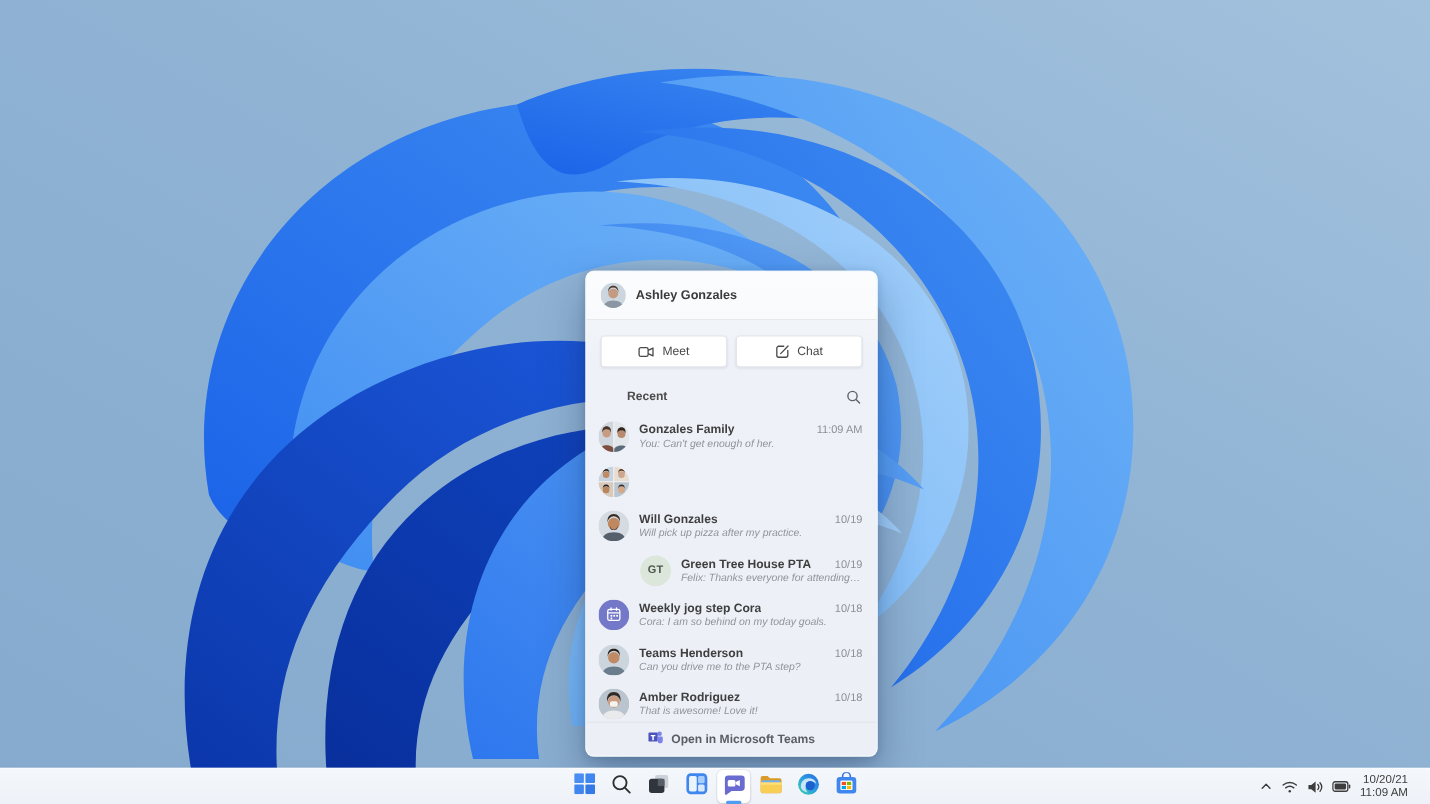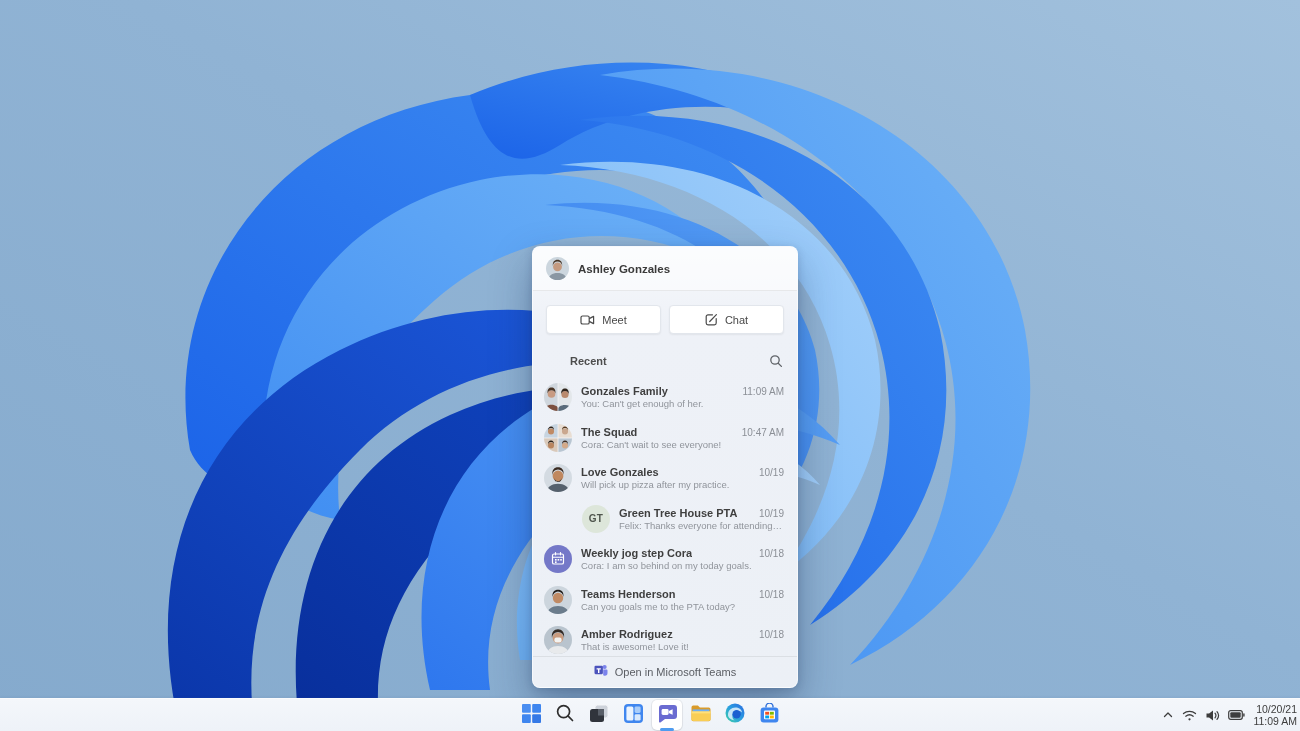--- a/index.html
+++ b/index.html
@@ -34,40 +34,40 @@
   .chat-list{margin-top:9px;flex:1;overflow:hidden;}
   .chat-item{height:40.5px;display:flex;align-items:center;gap:9px;padding:0 13px 0 11px;cursor:pointer;}
   .av{width:28px;height:28px;border-radius:50%;overflow:hidden;flex:0 0 28px;}
   .av svg{display:block;width:28px;height:28px;}
   .av.initials{background:#dde6da;display:flex;align-items:center;justify-content:center;
     font-size:10px;font-weight:700;color:#4f554d;letter-spacing:.2px;margin-left:38px;}
   .ci-text{flex:1;min-width:0;display:flex;flex-direction:column;gap:1px;}
   .ci-top{display:flex;align-items:baseline;justify-content:space-between;gap:6px;}
   .ci-name{font-size:11px;font-weight:700;color:#3f3f3f;white-space:nowrap;overflow:hidden;text-overflow:ellipsis;}
   .ci-time{font-size:10px;color:#8b8f96;flex:0 0 auto;text-align:center;}
-  .ci-preview{font-size:9.5px;color:#90949b;white-space:nowrap;overflow:hidden;text-overflow:ellipsis;}
+  .ci-preview{font-size:9.5px;color:#90949b;white-space:nowrap;overflow:hidden;text-overflow:ellipsis;font-style:italic;}
 
   .panel-footer{flex:0 0 30px;border-top:1px solid rgba(0,0,0,.07);
     display:flex;align-items:center;justify-content:center;gap:7px;cursor:pointer;
     border-radius:0 0 8px 8px;}
-  .footer-label{font-size:11px;color:#5a5d63;}
+  .footer-label{font-size:11px;color:#5a5d63;font-weight:bold;}
 
   
   .taskbar{position:absolute;left:0;right:0;bottom:0;height:32px;
     background:linear-gradient(180deg,#f4f7fb,#eef2f8);
     border-top:1px solid rgba(255,255,255,.7);box-shadow:0 -1px 2px rgba(60,80,110,.08);}
   .tb-center{position:absolute;left:50%;top:0;height:32px;transform:translateX(-50%);
     display:flex;align-items:center;gap:4px;}
   .tb-slot{width:30px;height:30px;border-radius:5px;display:flex;align-items:center;
     justify-content:center;position:relative;cursor:pointer;}
   .tb-slot.active{background:#fff;box-shadow:0 0 0 1px rgba(0,0,0,.05),0 1px 2px rgba(0,0,0,.08);}
   .tb-underline{position:absolute;left:50%;transform:translateX(-50%);bottom:-1px;
     width:14px;height:3px;border-radius:2px;background:#4f9cf0;}
   .tray{position:absolute;right:0;top:0;height:32px;display:flex;align-items:center;
-    gap:8px;padding-right:3px;}
+    gap:8px;padding-right:20px;}
   .tray-ic{display:flex;align-items:center;justify-content:center;cursor:pointer;}
   .clock{font-size:10.5px;line-height:12.5px;color:#3d3d3d;text-align:right;cursor:pointer;}
 </style>
 </head>
 <body>
 
 <div class="screen">
 
   <svg class="wallpaper" viewBox="0 0 1300 731" aria-hidden="true">
     <defs>
@@ -201,42 +201,35 @@
             <circle cx="21" cy="7.5" r="3" fill="#caa78e"></circle>
               <path d="M18,7a3,3 0 0,1 6,0c0.4,-3 -1,-4.6 -3,-4.6s-3.4,1.6 -3,4.6z" fill="#54381f"></path>
             <circle cx="7" cy="21.5" r="3" fill="#b9855f"></circle>
               <path d="M4,21a3,3 0 0,1 6,0c0.4,-3 -1,-4.6 -3,-4.6s-3.4,1.6 -3,4.6z" fill="#26201a"></path>
             <circle cx="21" cy="21.5" r="3" fill="#d3a988"></circle>
               <path d="M18,21a3,3 0 0,1 6,0c0.4,-3 -1,-4.6 -3,-4.6s-3.4,1.6 -3,4.6z" fill="#3e2c20"></path>
             <rect x="13.6" width="0.8" height="28" fill="#f4f6f8"></rect>
               <rect y="13.6" width="28" height="0.8" fill="#f4f6f8"></rect>
           </svg>
         </span>
-        <span class="ci-text">
-          <span class="ci-top">
-              <span class="ci-name">The Squad</span>
-          <span class="ci-time">10:47 AM</span>
-            </span>
-          <span class="ci-preview">Cora: Can't wait to see everyone!</span>
-        </span>
       </div>
 
       <div class="chat-item">
         <span class="av">
           <svg viewBox="0 0 28 28">
               <rect width="28" height="28" fill="#d4dbe2"></rect>
             <circle cx="14" cy="12" r="5.4" fill="#c0885f"></circle>
             <path d="M8.4,11a5.6,5.6 0 0,1 11.2,0 c0.7,-5.2 -2,-7.8 -5.6,-7.8 s-6.3,2.6 -5.6,7.8z" fill="#3a2b22"></path>
             <path d="M10.2,13.5 c0.6,2.6 2,3.8 3.8,3.8 s3.2,-1.2 3.8,-3.8 c-0.6,3 -0.6,4.4 -3.8,4.4 s-3.2,-1.4 -3.8,-4.4z" fill="#3a2b22"></path>
             <path d="M3,28c0-5.2 4.8-8.2 11-8.2s11,3 11,8.2z" fill="#55606c"></path>
           </svg>
         </span>
         <span class="ci-text">
           <span class="ci-top">
-              <span class="ci-name">Love Gonzales</span>
+              <span class="ci-name">Will Gonzales</span>
           <span class="ci-time">10/19</span>
             </span>
           <span class="ci-preview">Will pick up pizza after my practice.</span>
         </span>
       </div>
 
       <div class="chat-item">
         <span class="av initials">GT</span>
         <span class="ci-text">
           <span class="ci-top">
@@ -276,21 +269,21 @@
             <circle cx="14" cy="12" r="5.2" fill="#c08a64"></circle>
             <path d="M8.6,11a5.4,5.4 0 0,1 10.8,0 c0.6,-4.8 -1.8,-7.2 -5.4,-7.2 s-6,2.4 -5.4,7.2z" fill="#241f1b"></path>
             <path d="M3.4,28c0-5 4.6-8 10.6-8s10.6,3 10.6,8z" fill="#6b7c8c"></path>
           </svg>
         </span>
         <span class="ci-text">
           <span class="ci-top">
               <span class="ci-name">Teams Henderson</span>
           <span class="ci-time">10/18</span>
             </span>
-          <span class="ci-preview">Can you goals me to the PTA today?</span>
+          <span class="ci-preview">Can you drive me to the PTA step?</span>
         </span>
       </div>
 
       <div class="chat-item">
         <span class="av">
           <svg viewBox="0 0 28 28">
               <rect width="28" height="28" fill="#b9c4ce"></rect>
             <circle cx="14" cy="12" r="5.4" fill="#c99b7e"></circle>
             <path d="M8,12a6,6 0 0,1 12,0 c1,-6 -2.2,-8.8 -6,-8.8 s-7,2.8 -6,8.8z" fill="#332a24"></path>
             <rect x="10.4" y="11.6" width="7.2" height="5" rx="2" fill="#f3f3f1"></rect>

